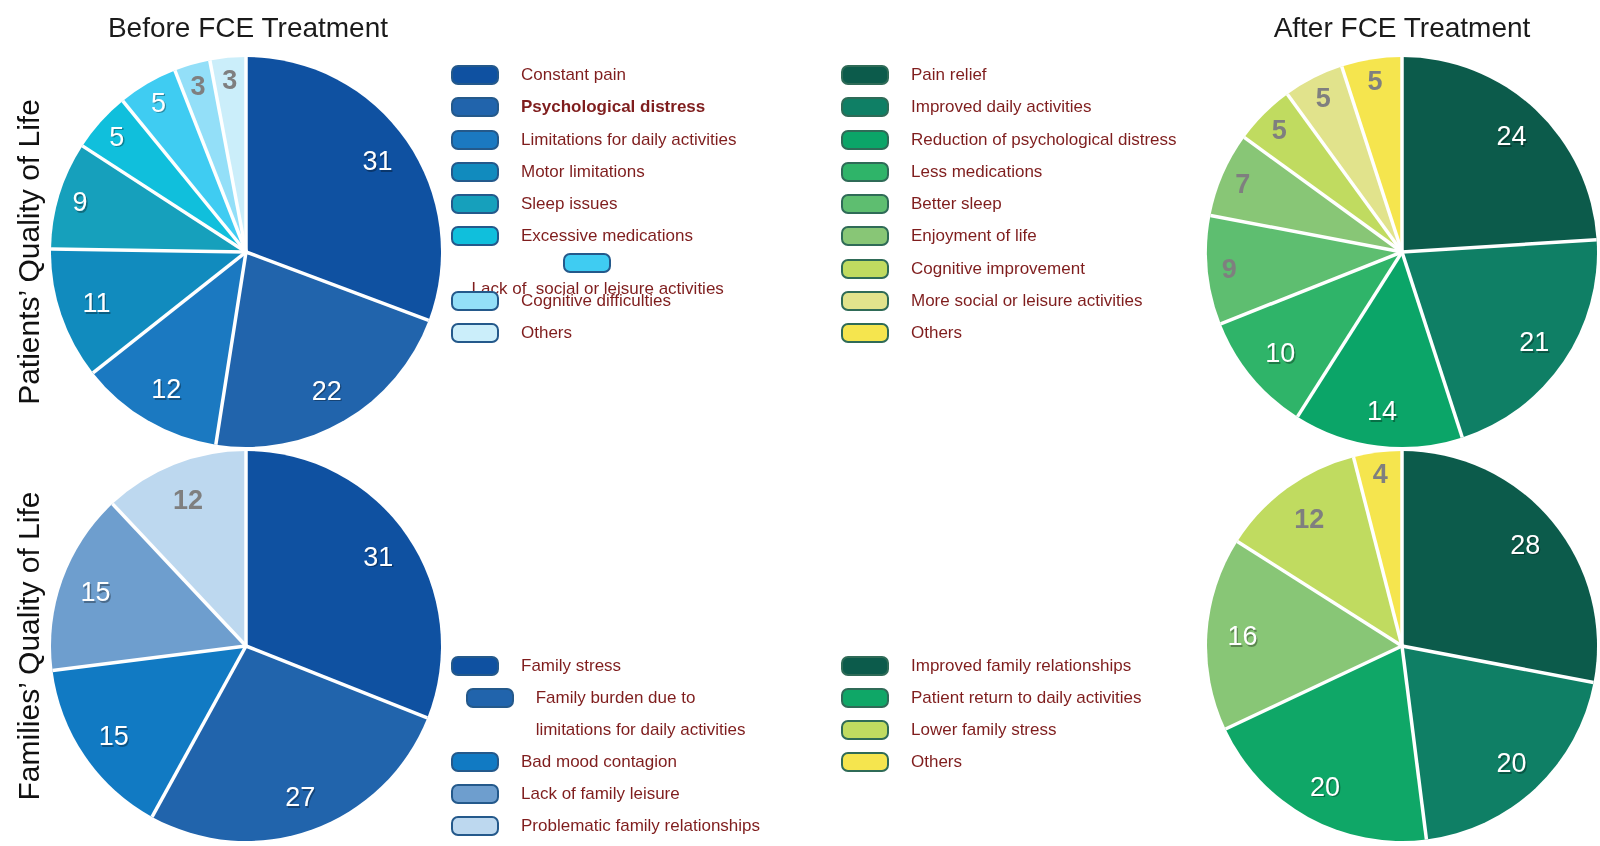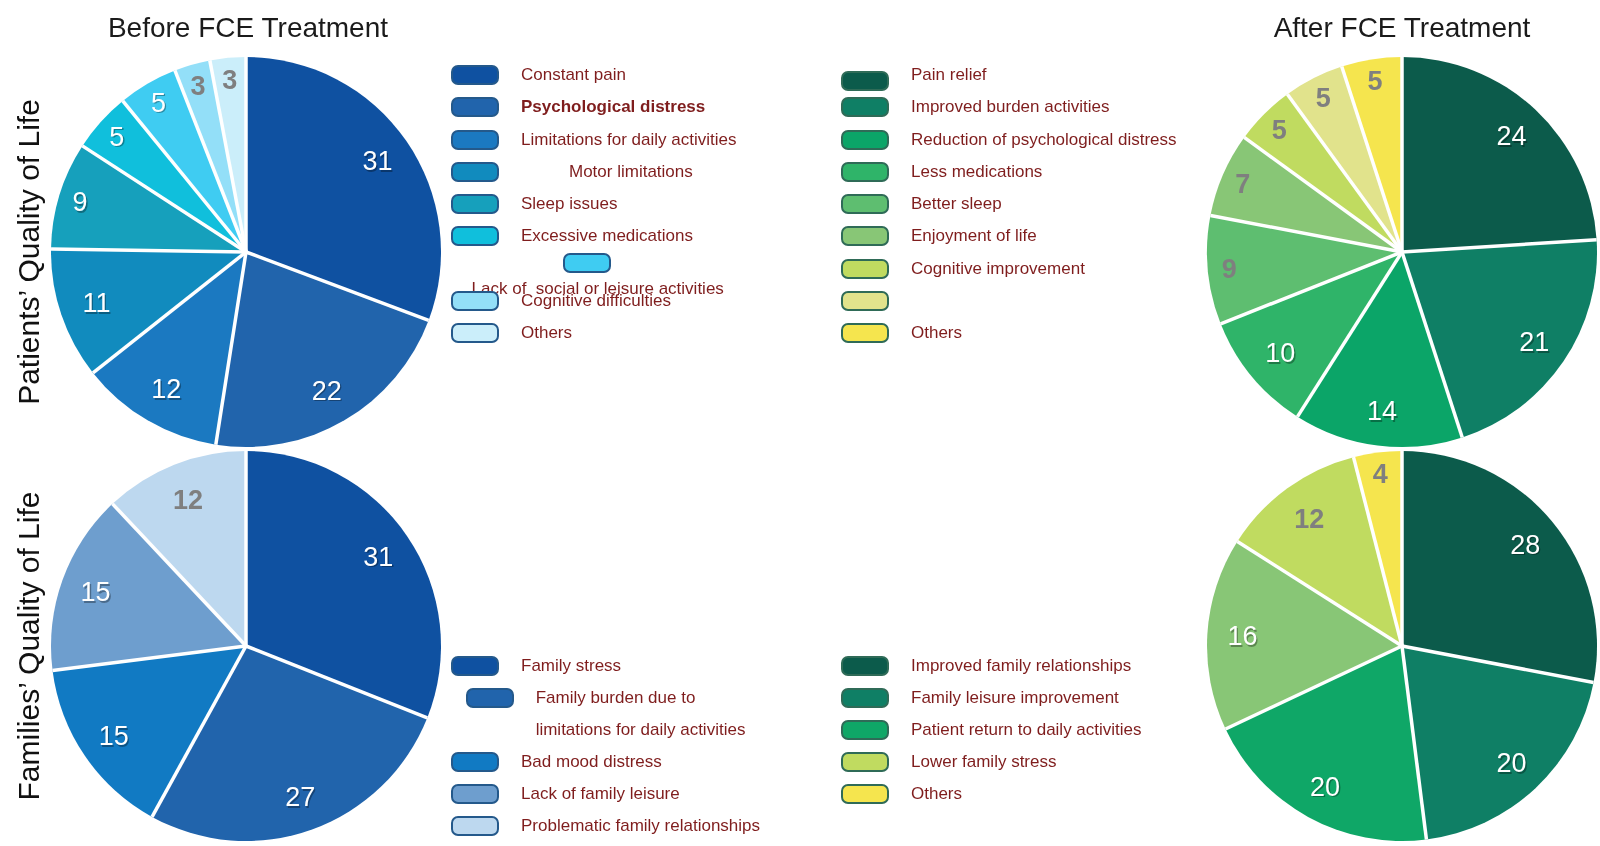--- a/index.html
+++ b/index.html
@@ -196,21 +196,21 @@
         <span class="ltxt">Constant pain</span>
       </div>
       <div class="lrow" style="height: 32.25px; font-weight: bold;">
         <span class="sw" style="background: rgb(33, 100, 172); border-color: rgb(36, 89, 139);"></span>
         <span class="ltxt">Psychological distress</span>
       </div>
       <div class="lrow" style="height: 32.25px;">
         <span class="sw" style="background: rgb(27, 121, 193); border-color: rgb(36, 89, 139);"></span>
         <span class="ltxt">Limitations for daily activities</span>
       </div>
-      <div class="lrow" style="height: 32.25px; gap: 48px;">
+      <div class="lrow" style="height: 32.25px;">
         <span class="sw" style="background: rgb(17, 139, 190); border-color: rgb(36, 89, 139);"></span>
         <span class="ltxt">Motor limitations</span>
       </div>
       <div class="lrow" style="height: 32.25px;">
         <span class="sw" style="background: rgb(22, 160, 188); border-color: rgb(36, 89, 139);"></span>
         <span class="ltxt">Sleep issues</span>
       </div>
       <div class="lrow" style="height: 32.25px;">
         <span class="sw" style="background: rgb(16, 191, 220); border-color: rgb(36, 89, 139);"></span>
         <span class="ltxt">Excessive medications</span>
@@ -222,27 +222,27 @@
       <div class="lrow" style="height: 32.25px;">
         <span class="sw" style="background: rgb(147, 223, 248); border-color: rgb(36, 89, 139);"></span>
         <span class="ltxt">Cognitive difficulties</span>
       </div>
       <div class="lrow" style="height: 32.25px;">
         <span class="sw" style="background: rgb(203, 238, 250); border-color: rgb(36, 89, 139);"></span>
         <span class="ltxt">Others</span>
       </div>
     </div>
   <div class="legend" id="legend-1">
-      <div class="lrow" style="height: 32.25px; align-items: flex-end;">
+      <div class="lrow" style="height: 32.25px;">
         <span class="sw" style="background: rgb(12, 91, 75); border-color: rgb(47, 107, 87);"></span>
         <span class="ltxt">Pain relief</span>
       </div>
       <div class="lrow" style="height: 32.25px;">
         <span class="sw" style="background: rgb(15, 127, 101); border-color: rgb(47, 107, 87);"></span>
-        <span class="ltxt">Improved burden activities</span>
+        <span class="ltxt">Improved daily activities</span>
       </div>
       <div class="lrow" style="height: 32.25px;">
         <span class="sw" style="background: rgb(11, 165, 104); border-color: rgb(47, 107, 87);"></span>
         <span class="ltxt">Reduction of psychological distress</span>
       </div>
       <div class="lrow" style="height: 32.25px;">
         <span class="sw" style="background: rgb(47, 180, 105); border-color: rgb(47, 107, 87);"></span>
         <span class="ltxt">Less medications</span>
       </div>
       <div class="lrow" style="height: 32.25px;">
@@ -252,59 +252,56 @@
       <div class="lrow" style="height: 32.25px;">
         <span class="sw" style="background: rgb(136, 198, 118); border-color: rgb(47, 107, 87);"></span>
         <span class="ltxt">Enjoyment of life</span>
       </div>
       <div class="lrow" style="height: 32.25px;">
         <span class="sw" style="background: rgb(192, 219, 96); border-color: rgb(47, 107, 87);"></span>
         <span class="ltxt">Cognitive improvement</span>
       </div>
       <div class="lrow" style="height: 32.25px;">
         <span class="sw" style="background: rgb(225, 227, 140); border-color: rgb(47, 107, 87);"></span>
+        <span class="ltxt">More social or leisure activities</span>
       </div>
       <div class="lrow" style="height: 32.25px;">
         <span class="sw" style="background: rgb(245, 229, 78); border-color: rgb(47, 107, 87);"></span>
         <span class="ltxt">Others</span>
       </div>
     </div>
   <div class="legend" id="legend-2">
       <div class="lrow" style="height: 32px;">
         <span class="sw" style="background: rgb(15, 81, 161); border-color: rgb(36, 89, 139);"></span>
         <span class="ltxt">Family stress</span>
       </div>
       <div class="lrow multiline" style="height: 64px; justify-content: center;">
         <span class="sw" style="background: rgb(33, 100, 172); border-color: rgb(36, 89, 139);"></span>
         <span class="ltxt">Family burden due to
 limitations for daily activities</span>
       </div>
       <div class="lrow" style="height: 32px;">
         <span class="sw" style="background: rgb(17, 122, 195); border-color: rgb(36, 89, 139);"></span>
-        <span class="ltxt">Bad mood distress</span>
+        <span class="ltxt">Bad mood contagion</span>
       </div>
       <div class="lrow" style="height: 32px;">
         <span class="sw" style="background: rgb(110, 158, 206); border-color: rgb(36, 89, 139);"></span>
         <span class="ltxt">Lack of family leisure</span>
       </div>
       <div class="lrow" style="height: 32px;">
         <span class="sw" style="background: rgb(189, 216, 239); border-color: rgb(36, 89, 139);"></span>
         <span class="ltxt">Problematic family relationships</span>
       </div>
     </div>
   <div class="legend" id="legend-3">
       <div class="lrow" style="height: 32px; align-items: center;">
         <span class="sw" style="background: rgb(12, 91, 75); border-color: rgb(47, 107, 87);"></span>
         <span class="ltxt">Improved family relationships</span>
       </div>
       <div class="lrow" style="height: 32px;">
-        <span class="sw" style="background: rgb(15, 127, 101); border-color: rgb(47, 107, 87);"></span>
-        <span class="ltxt">Family leisure improvement</span>
-      </div>
-      <div class="lrow" style="height: 32px;">
         <span class="sw" style="background: rgb(15, 167, 103); border-color: rgb(47, 107, 87);"></span>
         <span class="ltxt">Patient return to daily activities</span>
       </div>
       <div class="lrow" style="height: 32px;">
         <span class="sw" style="background: rgb(192, 219, 96); border-color: rgb(47, 107, 87);"></span>
         <span class="ltxt">Lower family stress</span>
       </div>
       <div class="lrow" style="height: 32px;">
         <span class="sw" style="background: rgb(245, 229, 78); border-color: rgb(47, 107, 87);"></span>
         <span class="ltxt">Others</span>

